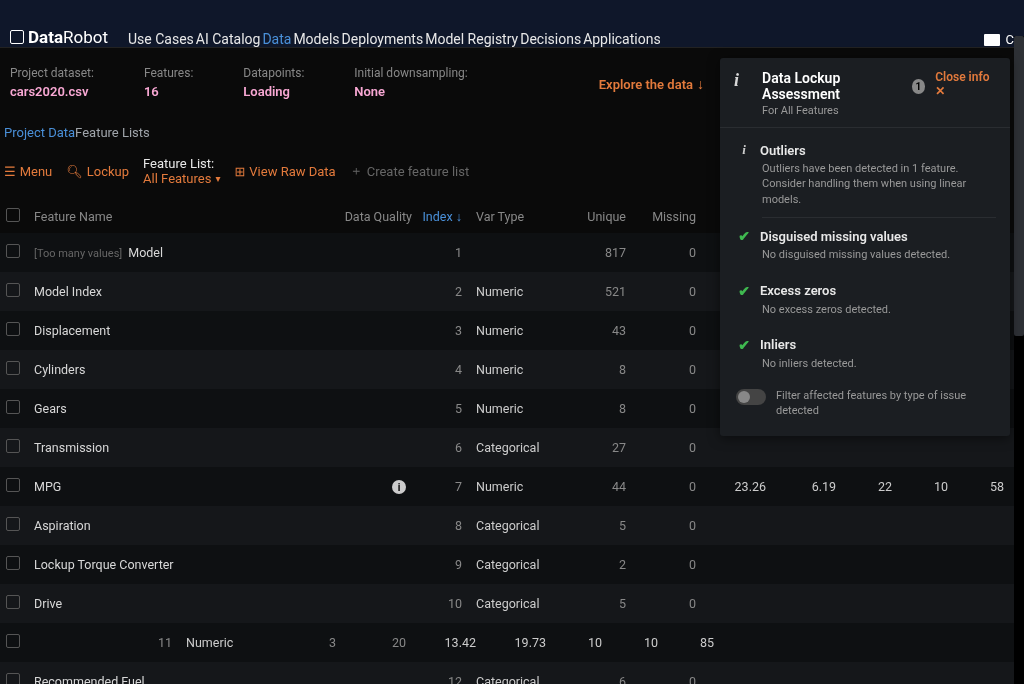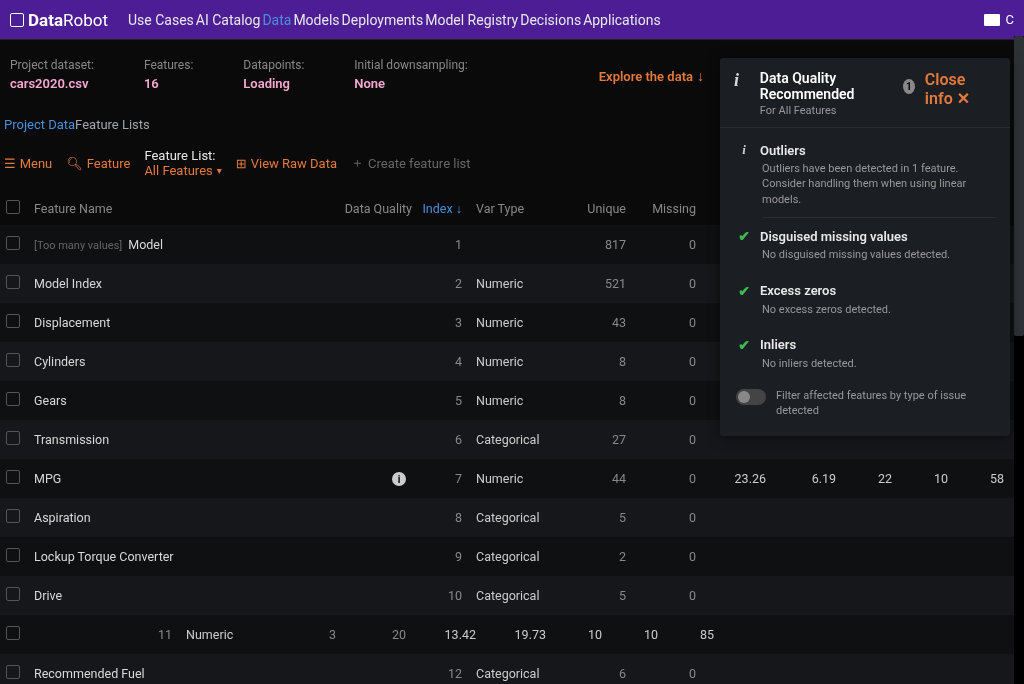--- a/index.html
+++ b/index.html
@@ -8,24 +8,24 @@
     color: #a0a5ab;
     font-family: -apple-system, BlinkMacSystemFont, "Segoe UI", Roboto, sans-serif;
     font-size: 13px;
     width: 1024px;
     height: 684px;
     overflow: hidden;
     position: relative;
   }
   .top-nav {
     display: flex;
-    align-items: center;
+    align-items: flex-end;
     padding: 0 10px;
-    height: 40px;
-    background: #4c1d95;
+    height: 48px;
+    background: #0f172a;
     border-bottom: 1px solid #222;
   }
   .logo { font-weight: 700; font-size: 17px; display: flex; align-items: center; gap: 4px; }
   .logo .ico { width: 14px; height: 14px; border: 1.5px solid #fff; border-radius: 2px; display: inline-block; position: relative; }
   .logo-data { color: #fff; }
   .logo-robot { color: #fff; font-weight: 400; }
   .nav-items { display: flex; gap: 2px; margin-left: 20px; }
   .nav-item { color: #e8e8e8; font-size: 14px; cursor: pointer; }
   .nav-item.active { color: #4a90d9; }
   .nav-right { margin-left: auto; display: flex; align-items: center; gap: 6px; }
@@ -113,21 +113,21 @@
     padding: 12px 14px 10px;
     display: flex;
     gap: 10px;
     align-items: flex-start;
     border-bottom: 1px solid #2a2d31;
   }
   .dqa-info-ico { width: 20px; color: #d8d8d8; font-size: 18px; font-weight: bold; font-style: italic; font-family: Georgia, serif; }
   .dqa-title { color: #fff; font-size: 14px; font-weight: 600; display: flex; align-items: center; gap: 6px; }
   .badge { background: #888; color: #000; border-radius: 50%; width: 15px; height: 15px; font-size: 10px; display: inline-flex; align-items: center; justify-content: center; font-weight: bold; }
   .dqa-sub { color: #999; font-size: 11px; margin-top: 2px; }
-  .close-info { margin-left: auto; color: #e37a3c; font-size: 16px; font-weight: 600; cursor: pointer; }
+  .close-info { margin-left: auto; color: #e37a3c; font-size: 12px; font-weight: 600; cursor: pointer; }
   .dqa-body { padding: 4px 14px 14px 42px; }
   .dqa-item { padding: 10px 0; }
   .dqa-item.sep { border-bottom: 1px solid #2a2d31; }
   .dqa-item-title { color: #e8e8e8; font-size: 13px; font-weight: 600; margin-bottom: 3px; display: flex; align-items: center; gap: 8px; margin-left: -26px; }
   .dqa-item-desc { color: #999; font-size: 11px; line-height: 1.4; }
   .status-ico { width: 16px; display: inline-flex; justify-content: center; }
   .status-info { color: #ccc; font-family: Georgia, serif; font-style: italic; font-weight: bold; }
   .status-check { color: #3fb950; font-weight: bold; font-size: 14px; }
   .toggle-row { display: flex; gap: 10px; align-items: flex-start; padding: 8px 0 4px; margin-left: -26px; }
   .toggle { width: 30px; height: 16px; background: #444; border-radius: 10px; position: relative; flex-shrink: 0; }
@@ -188,21 +188,21 @@
   <div class="tab">Feature Lists</div>
 </div>
 
 <div class="toolbar">
   <div class="tb-orange">
       <span>☰</span>
       <span>Menu</span>
     </div>
   <div class="tb-orange">
       <span>🔍︎</span>
-      <span>Feature</span>
+      <span>Lockup</span>
     </div>
   <div>
     <span class="tb-white">Feature List:</span>
     <span class="tb-orange">
         <span>All Features</span> 
         <span class="chev">▾</span>
       </span>
   </div>
   <div class="tb-orange">
       <span>⊞</span>
@@ -397,21 +397,21 @@
       <div class="col-c"></div>
       <div class="col-d"></div>
     </div>
   </div>
 
 <div class="dqa-panel">
   <div class="dqa-head">
     <div class="dqa-info-ico">i</div>
     <div>
       <div class="dqa-title">
-        <span>Data Quality Recommended</span>
+        <span>Data Lockup Assessment</span>
         <span class="badge">1</span>
       </div>
       <div class="dqa-sub">For All Features</div>
     </div>
     <div class="close-info">Close info ✕</div>
   </div>
   <div class="dqa-body" id="dqa-body">
       <div class="dqa-item sep">
         <div class="dqa-item-title">
           <span class="status-ico status-info">i</span>

